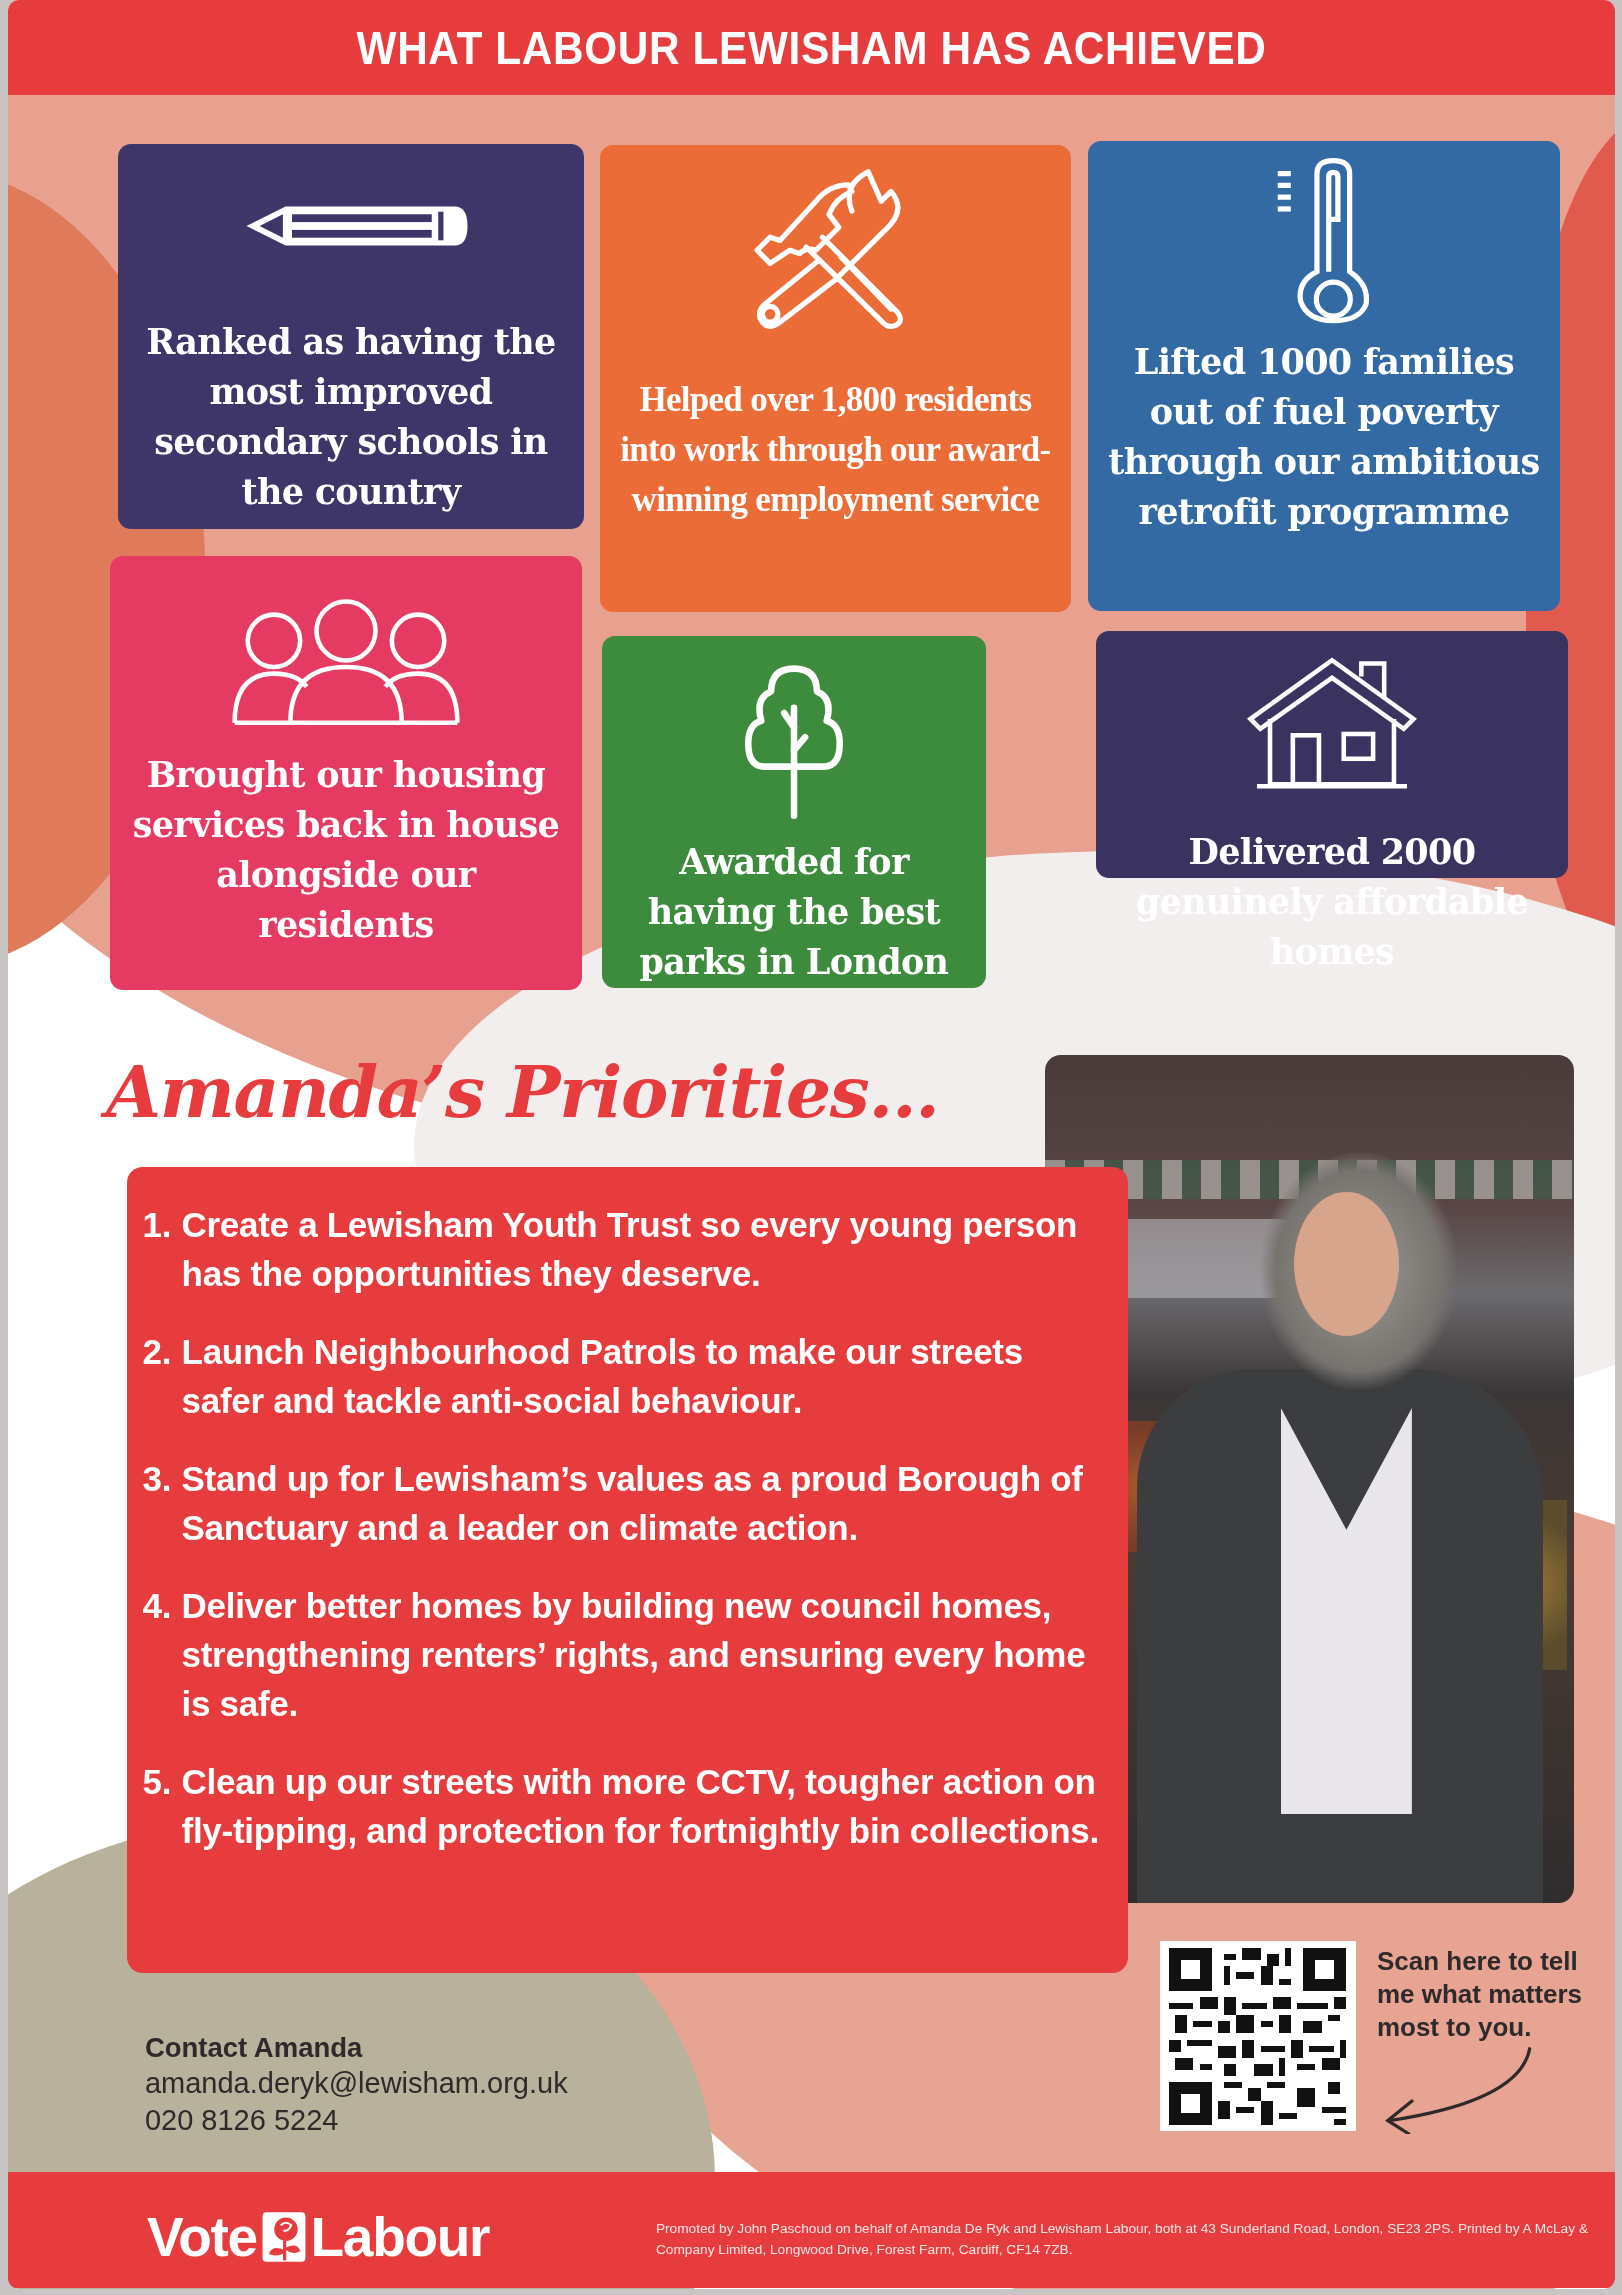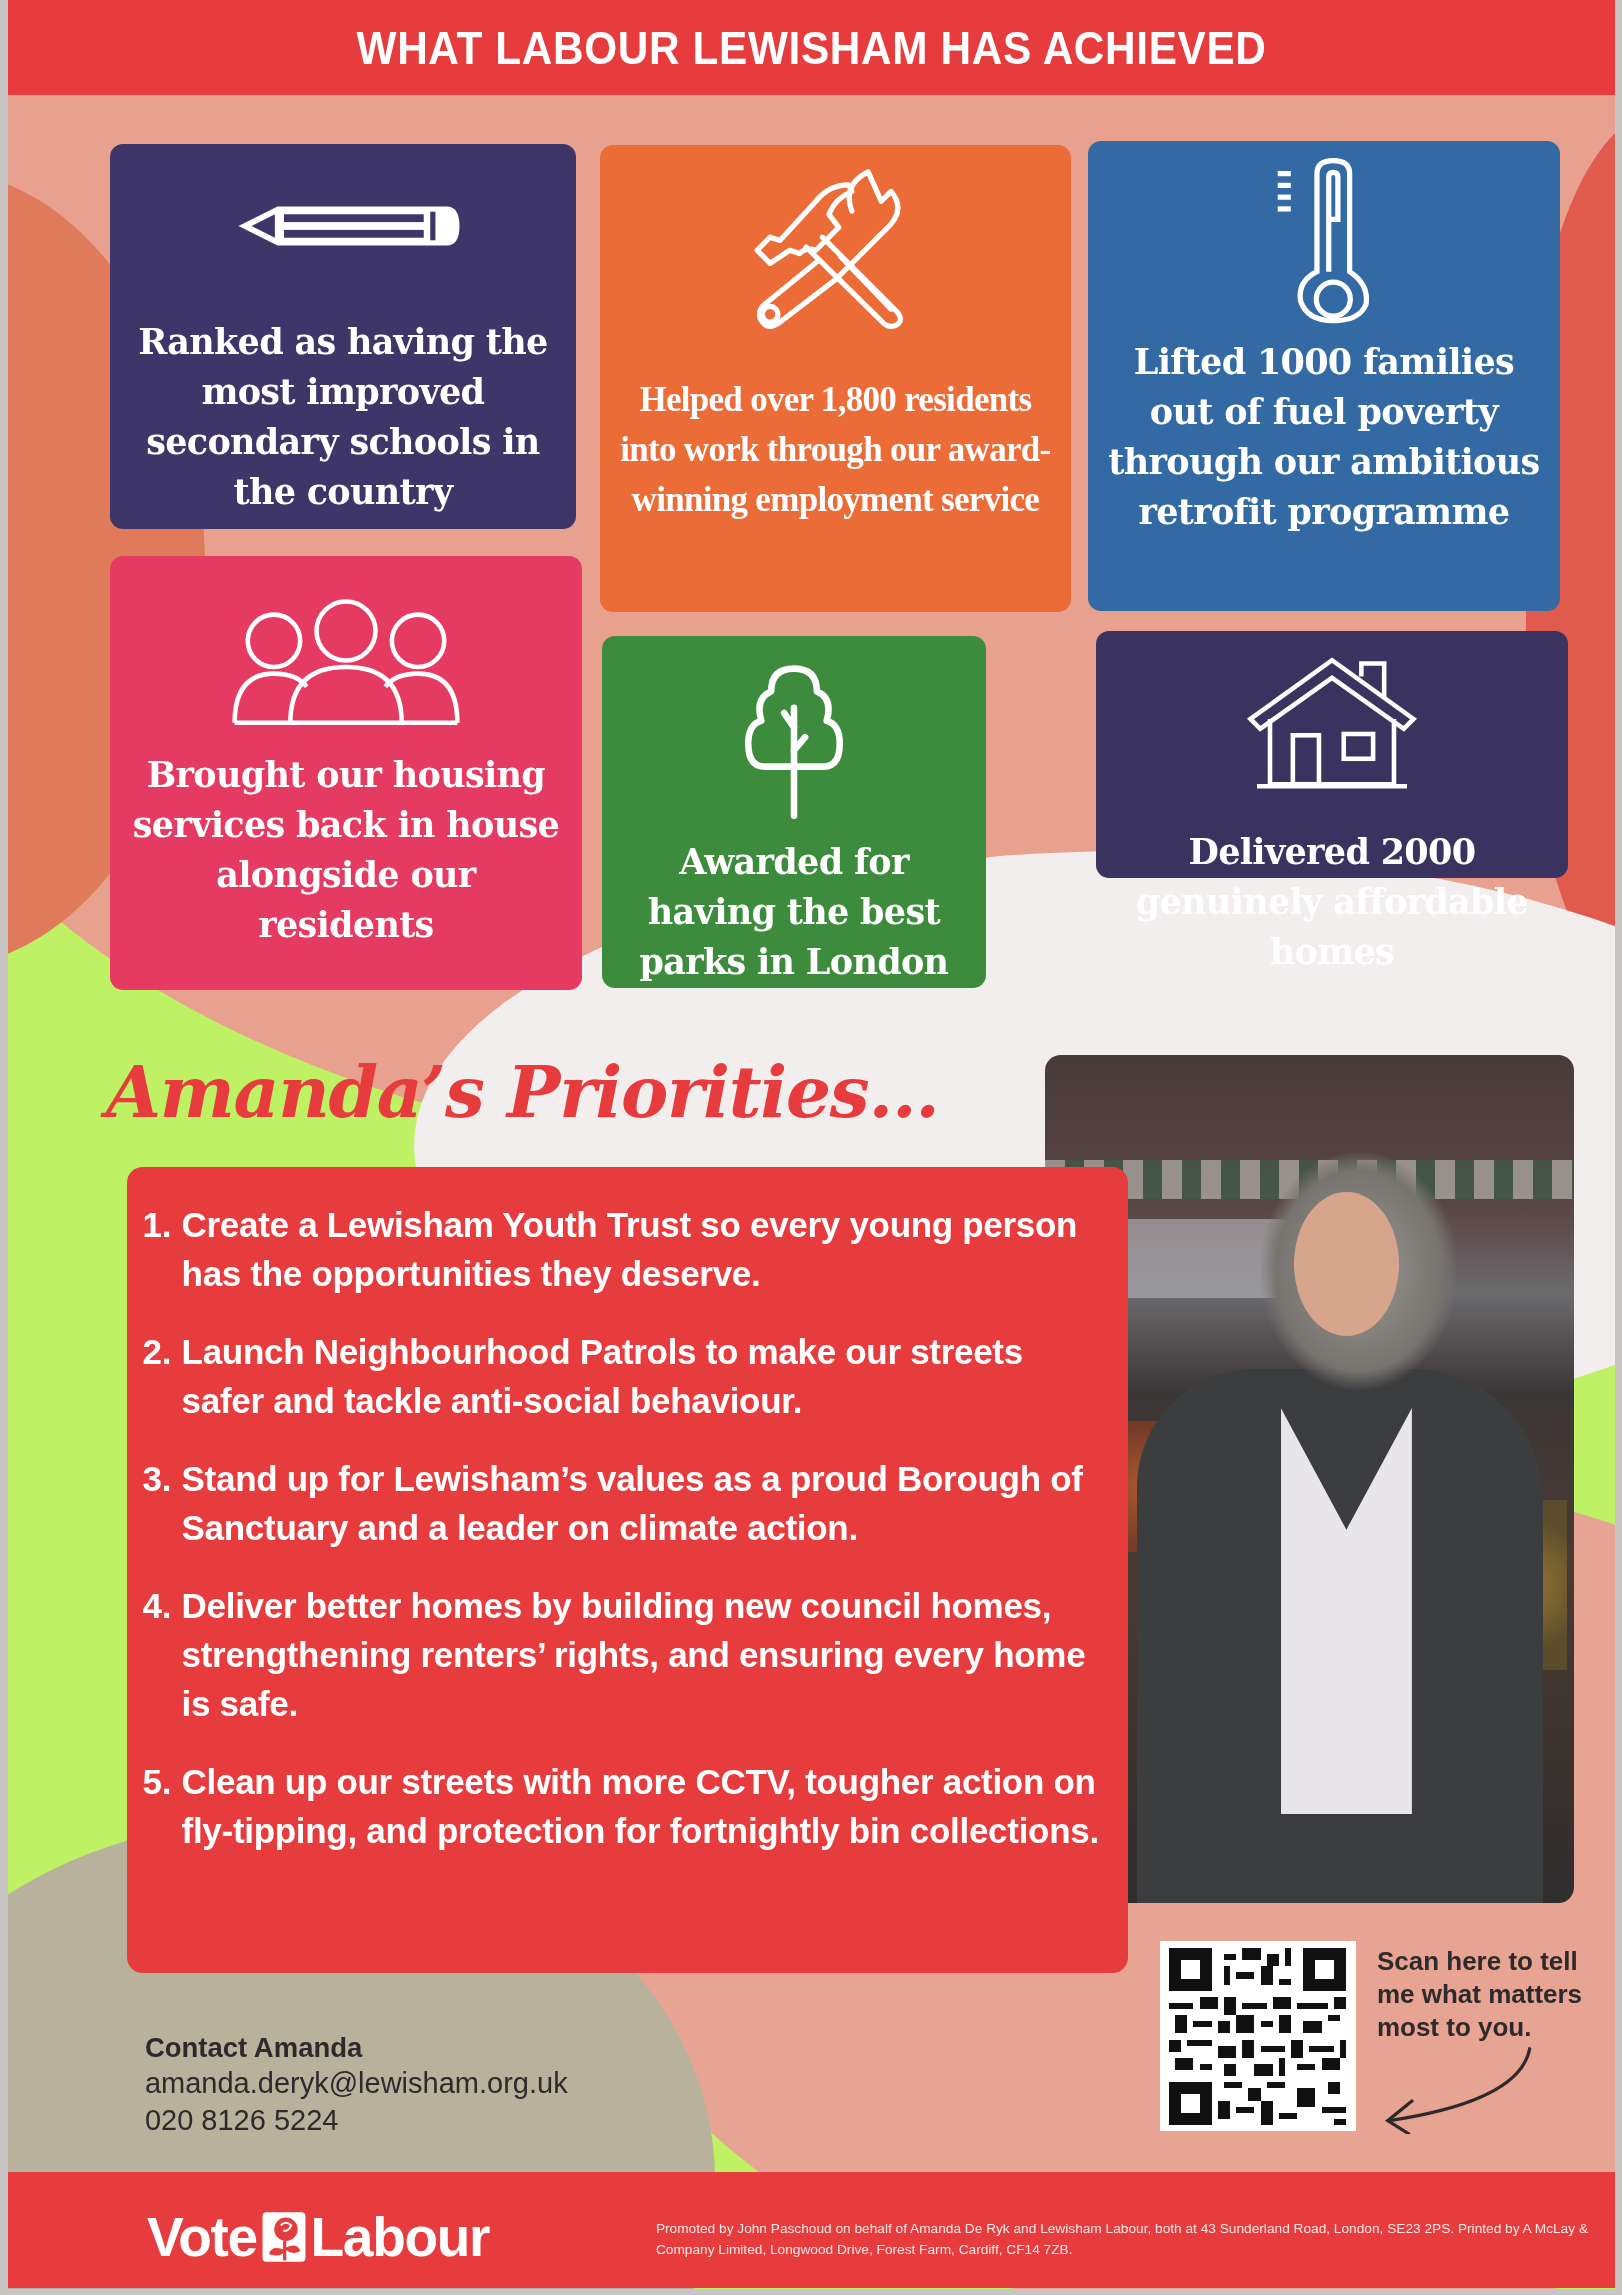--- a/index.html
+++ b/index.html
@@ -3,21 +3,21 @@
 <meta charset="utf-8">
 <style>
   html, body { margin: 0; padding: 0; }
   body {
     width: 1623px; height: 2295px; position: relative; overflow: hidden;
     background: #c9c5c4;
     font-family: "Liberation Sans", sans-serif;
   }
   .page {
     position: absolute; left: 7.9px; top: 0; width: 1607px; height: 2289px;
-    background: #bef264; overflow: hidden;
+    background: #ffffff; overflow: hidden; border-radius: 11px;
   }
   
   .blob { position: absolute; border-radius: 50%; }
   .blob-peach { left: -131px; top: 52px; width: 1898px; height: 1112px; border-radius: 0 0 48% 52%; background: #e8a08f; }
   .blob-orange-left { left: -340px; top: 170px; width: 537px; height: 798px; background: #df7a5b; }
   .blob-red-right { left: 1518px; top: 111px; width: 340px; height: 903px; border-radius: 40% 0 0 40%; background: #e05a4e; }
   .blob-white-mid { left: 406px; top: 851px; width: 1440px; height: 589px; background: #f3eeee; }
   .blob-pink-bottom { left: 589px; top: 1472px; width: 1374px; height: 851px; background: #e8a493; }
   .blob-sage { left: -170px; top: 1819px; width: 877px; height: 720px; background: #b8b29c; }
 
@@ -34,21 +34,21 @@
     position: absolute; border-radius: 13px; color: #fff;
     display: flex; flex-direction: column; align-items: center;
     box-sizing: border-box; padding: 0 13px;
   }
   .tile-text {
     font-family: "DejaVu Serif", serif; font-weight: bold;
     font-size: 35px; line-height: 50px; text-align: center; letter-spacing: -0.7px;
   }
   .tile svg { display: block; }
 
-  .t1 { left: 102px; top: 144px; width: 466px; height: 385px; background: #3e3669; }
+  .t1 { left: 110px; top: 144px; width: 466px; height: 385px; background: #3e3669; }
   .t1 .icon { margin-top: 56px; }
   .t1 .tile-text { margin-top: 65px; }
   .t2 { left: 592px; top: 145px; width: 471px; height: 467px; background: #ec6c38; }
   .t2 .icon { margin-top: 19.6px; }
   .t2 .tile-text { margin-top: 46px; font-family: Liberation Serif, serif; }
   .t3 { left: 1080px; top: 141px; width: 472px; height: 470px; background: #336aa4; }
   .t3 .icon { margin-top: 13px; }
   .t3 .tile-text { margin-top: 13px; }
   .t4 { left: 102px; top: 556px; width: 472px; height: 434px; background: #e53a61; }
   .t4 .icon { margin-top: 39px; }

